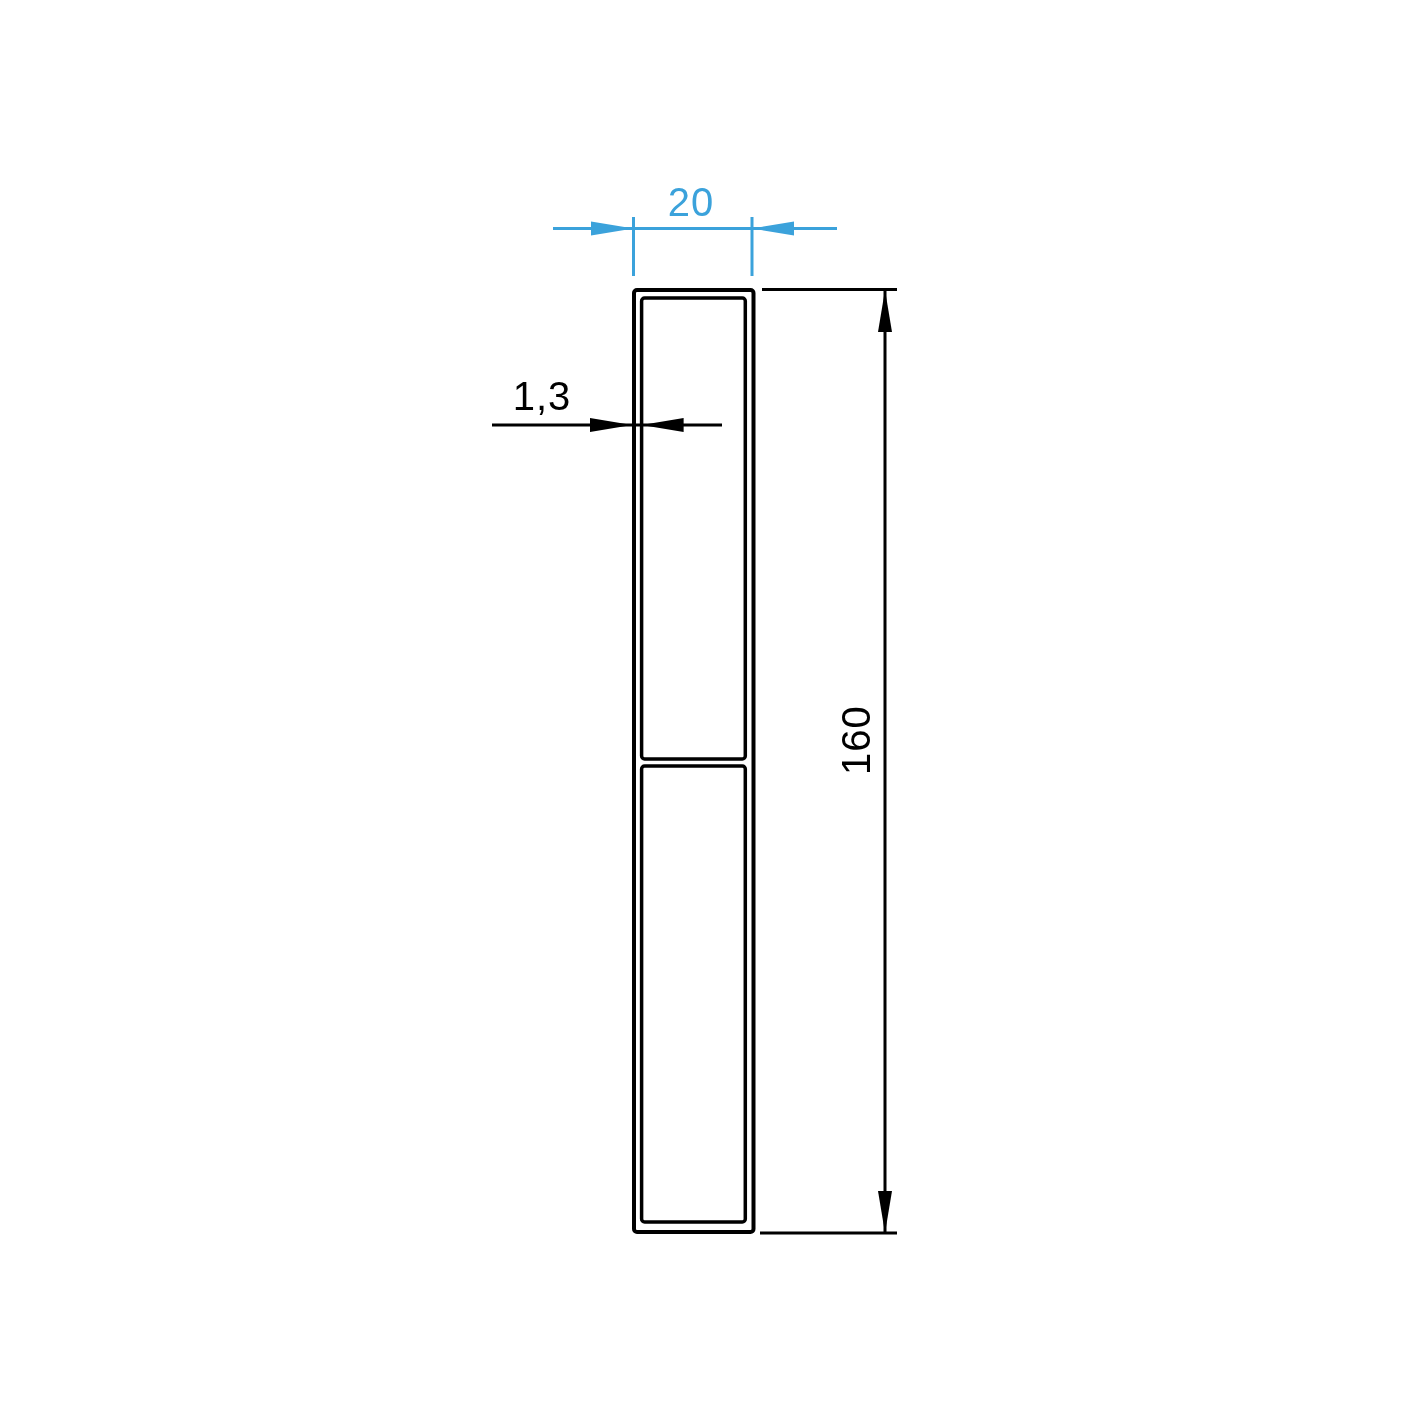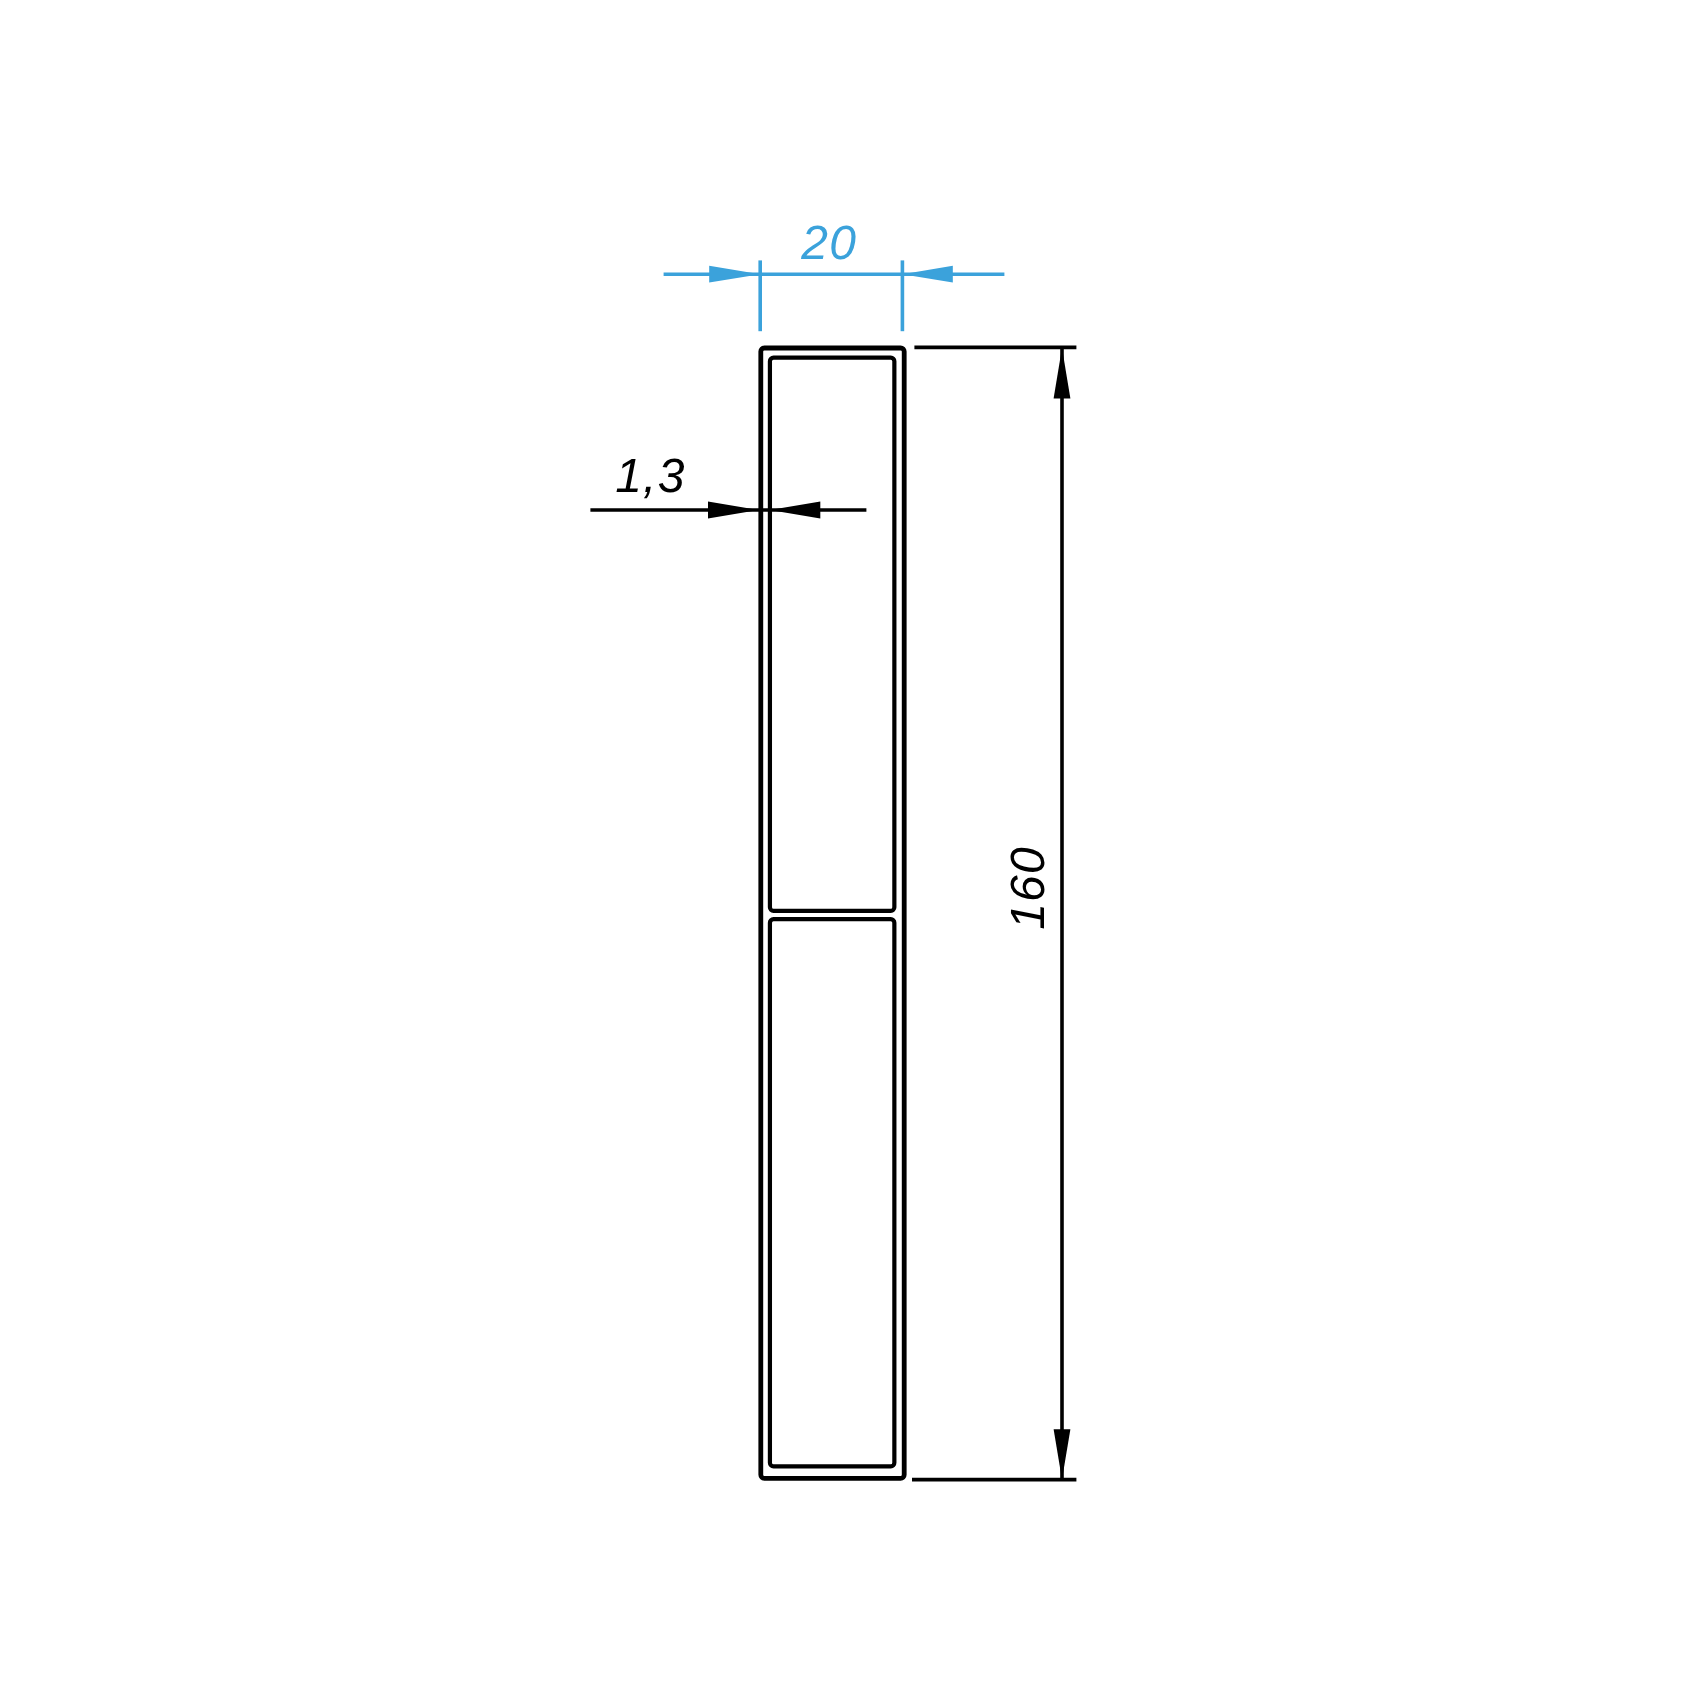--- a/index.html
+++ b/index.html
@@ -11,21 +11,20 @@
     margin: 0;
     padding: 0;
     background: var(--background);
   }
   .page {
     position: relative;
     width: 1311px;
     height: 1417px;
     background: var(--background);
     overflow: hidden;
-    font-style: italic;
   }
   svg { display: block; }
   .profile-line {
     fill: none;
     stroke: var(--line);
     stroke-width: 4;
   }
   .profile-line.inner {
     stroke-width: 3.5;
   }

